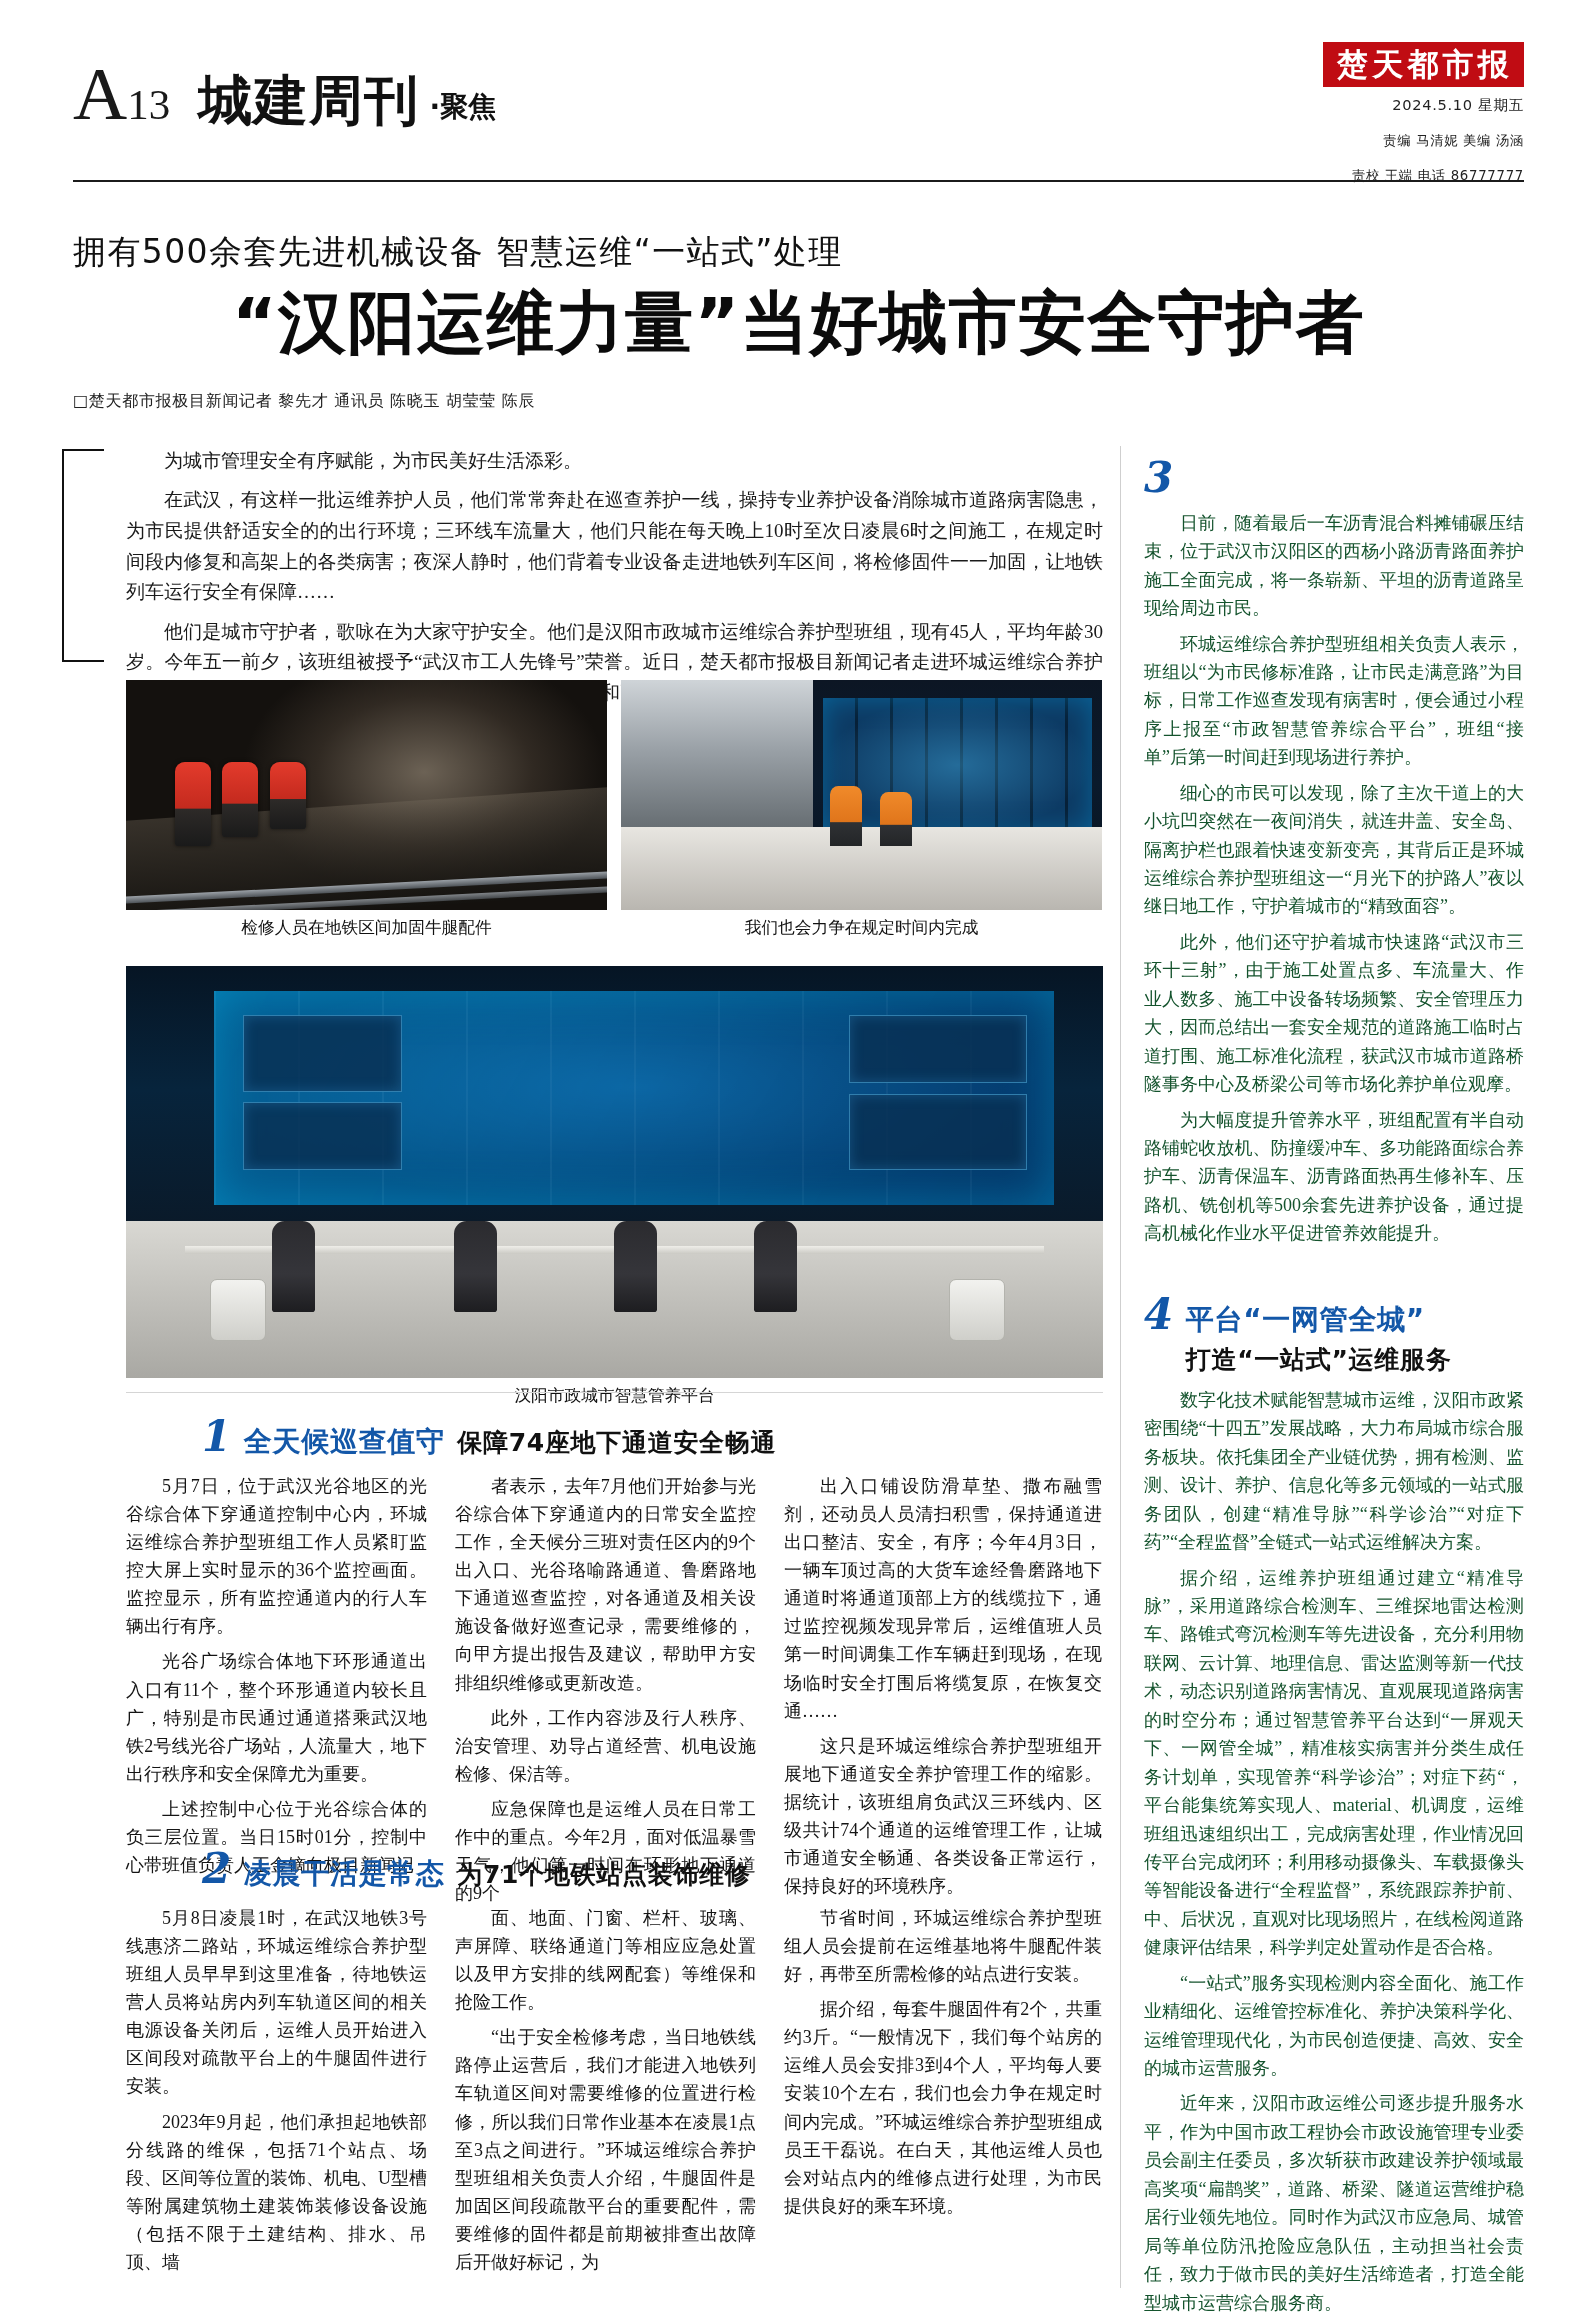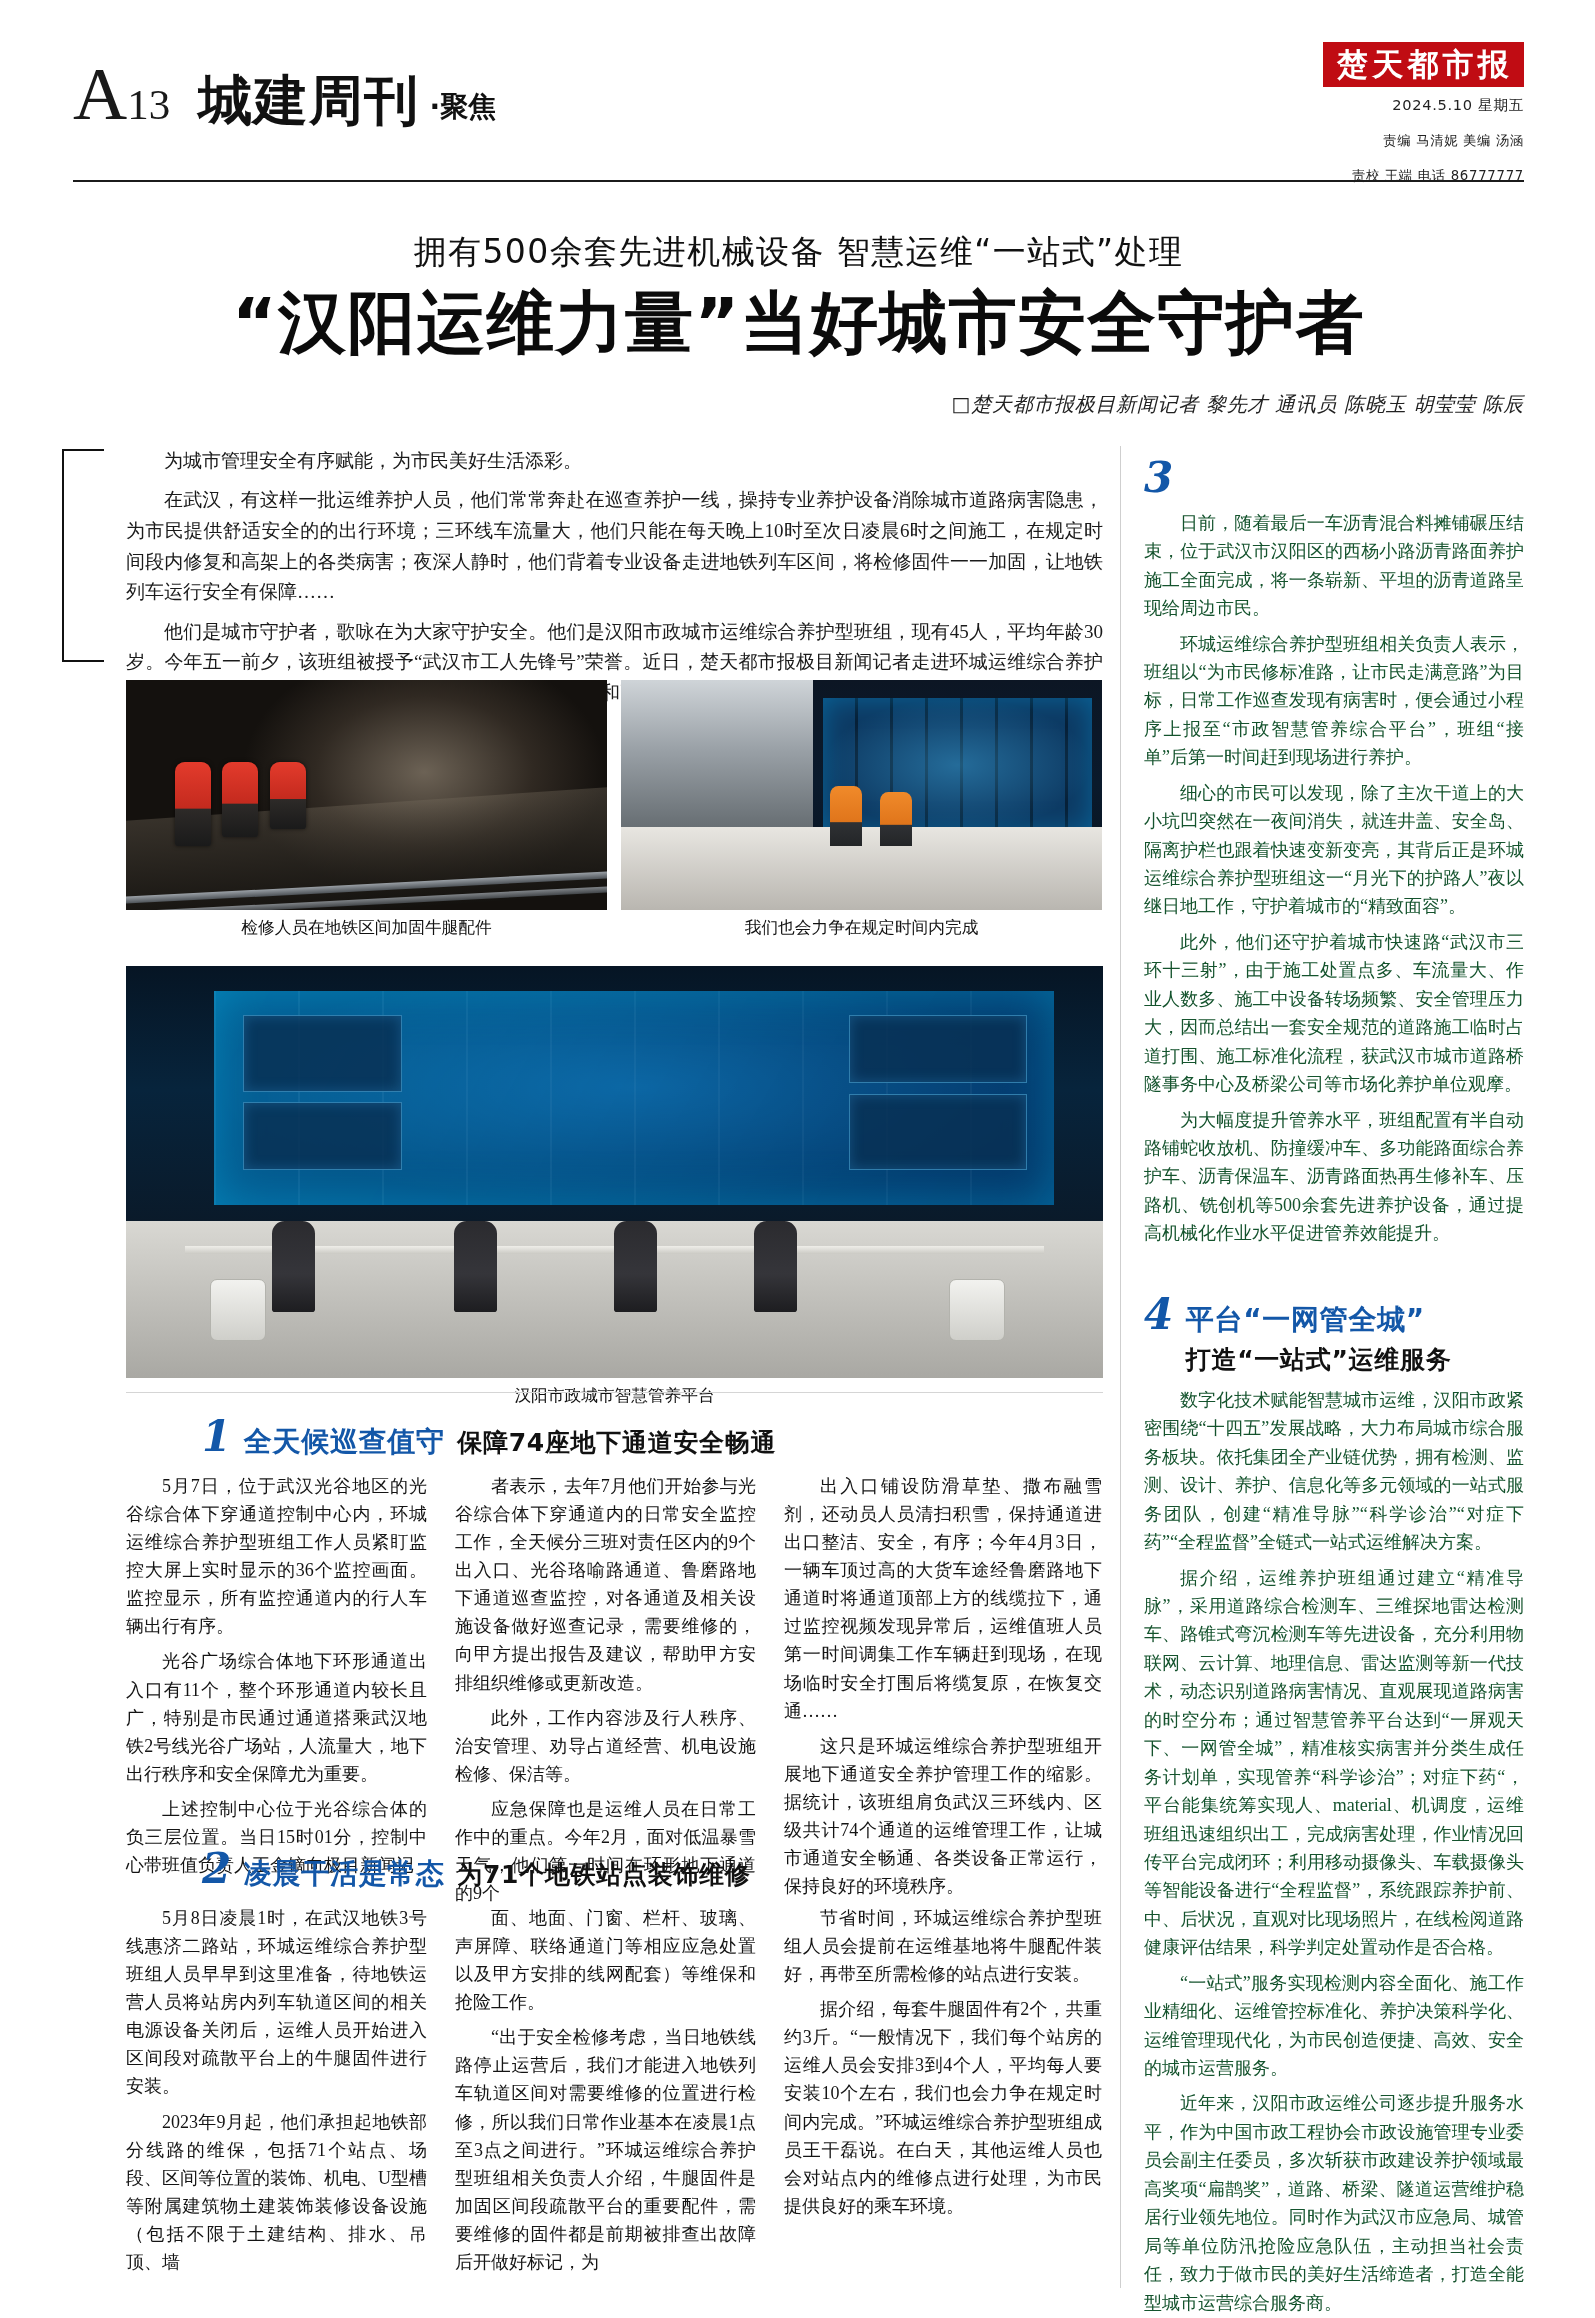--- a/index.html
+++ b/index.html
@@ -111,21 +111,21 @@
     height: 2.1px;
     background: #1b1b1b;
   }
 
   
   .shoulder {
     position: absolute;
     left: 73px;
     top: 230px;
     width: 1451px;
-    text-align: center;
+    text-align: left;
     font-family: "DejaVu Sans", "Liberation Sans", sans-serif;
     font-size: 33px;
     color: #111;
     letter-spacing: 1.4px;
     font-weight: 500;
   }
   .headline {
     position: absolute;
     left: 73px;
     top: 285px;
@@ -136,26 +136,25 @@
     font-weight: bold;
     letter-spacing: 1.4px;
     color: #0b0b0b;
     line-height: 1.12;
   }
   .byline {
     position: absolute;
     left: 73px;
     top: 391px;
     width: 1451px;
-    text-align: right;
-    font-family: "DejaVu Sans", "Liberation Sans", sans-serif;
-    font-size: 20px;
+    text-align: left;
+    font-family: "DejaVu Sans", "Liberation Sans", sans-serif;
+    font-size: 16px;
     color: #222;
     letter-spacing: 0.7px;
-    font-style: italic;
   }
 
   
   .lead-block {
     position: absolute;
     left: 126px;
     top: 446px;
     width: 977px;
   }
   .lead-bracket {

